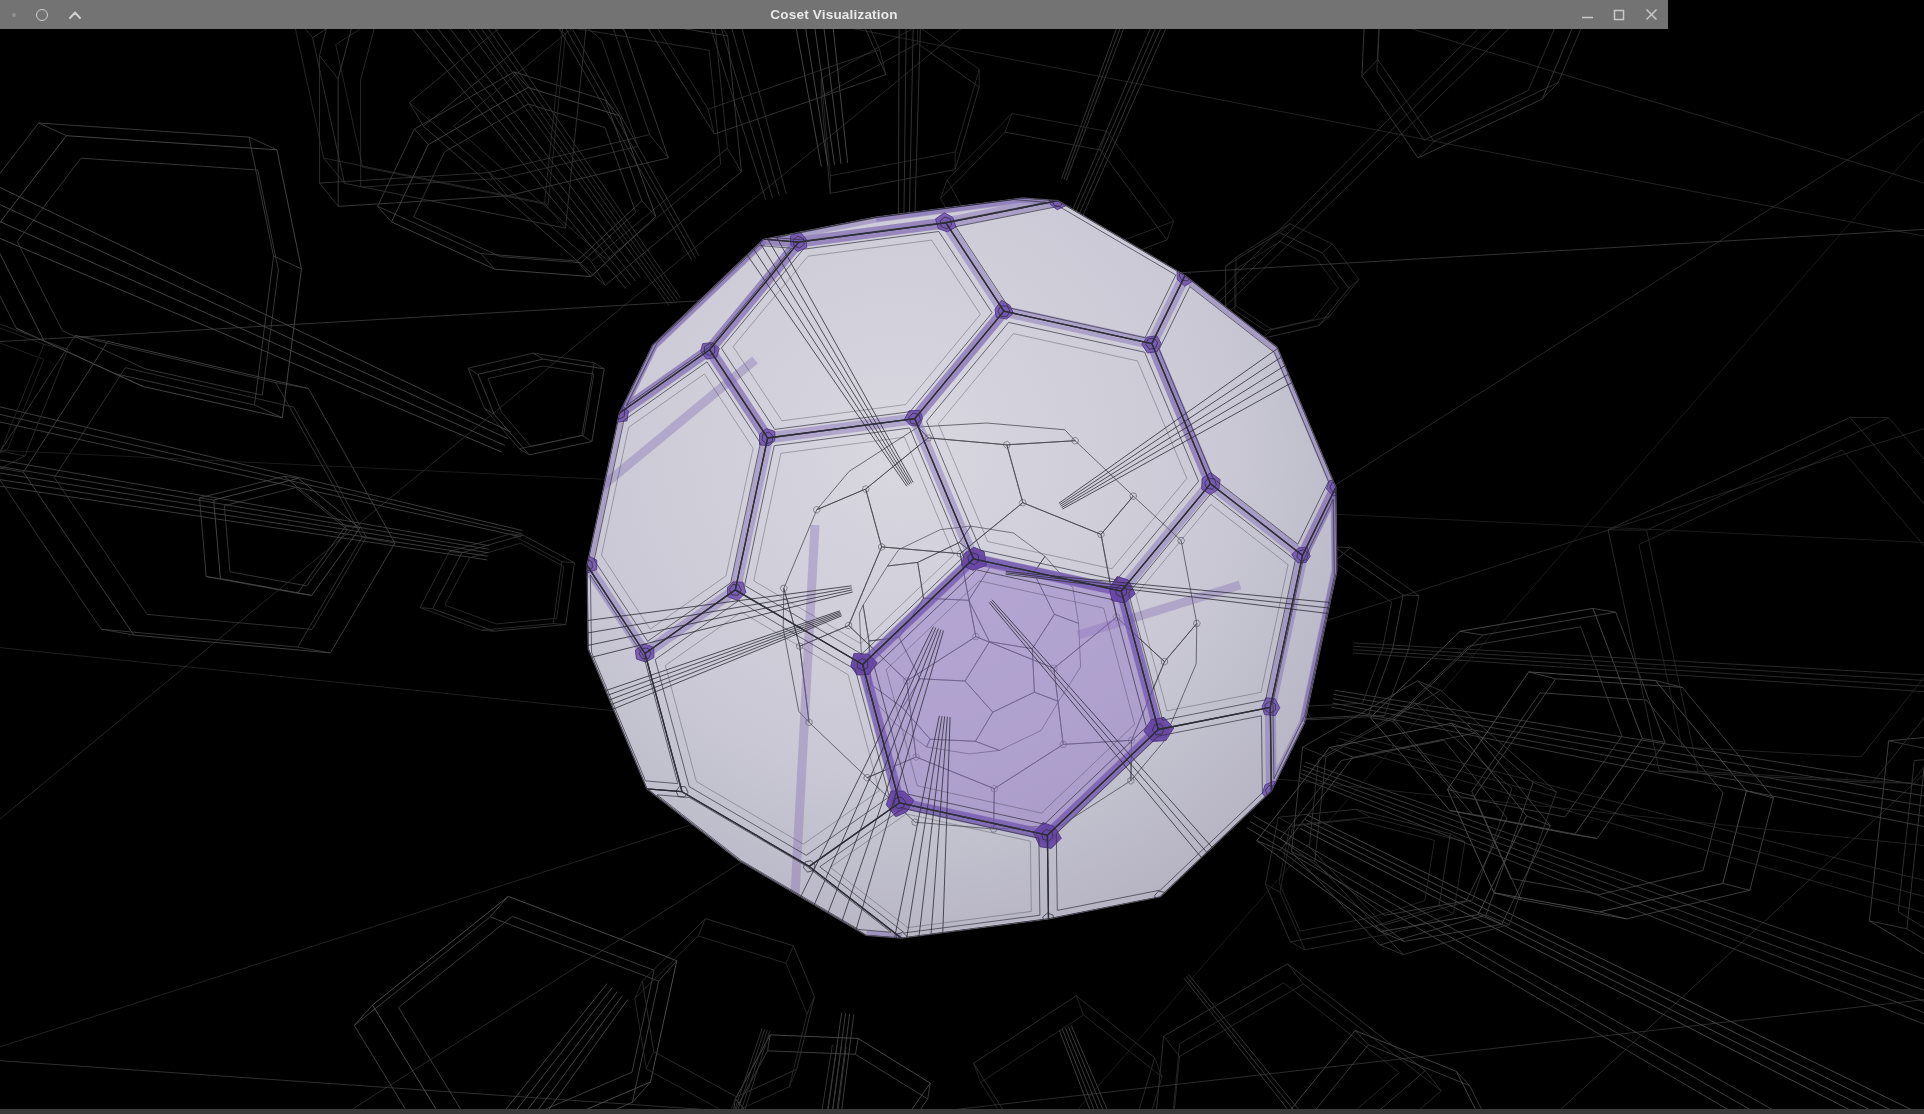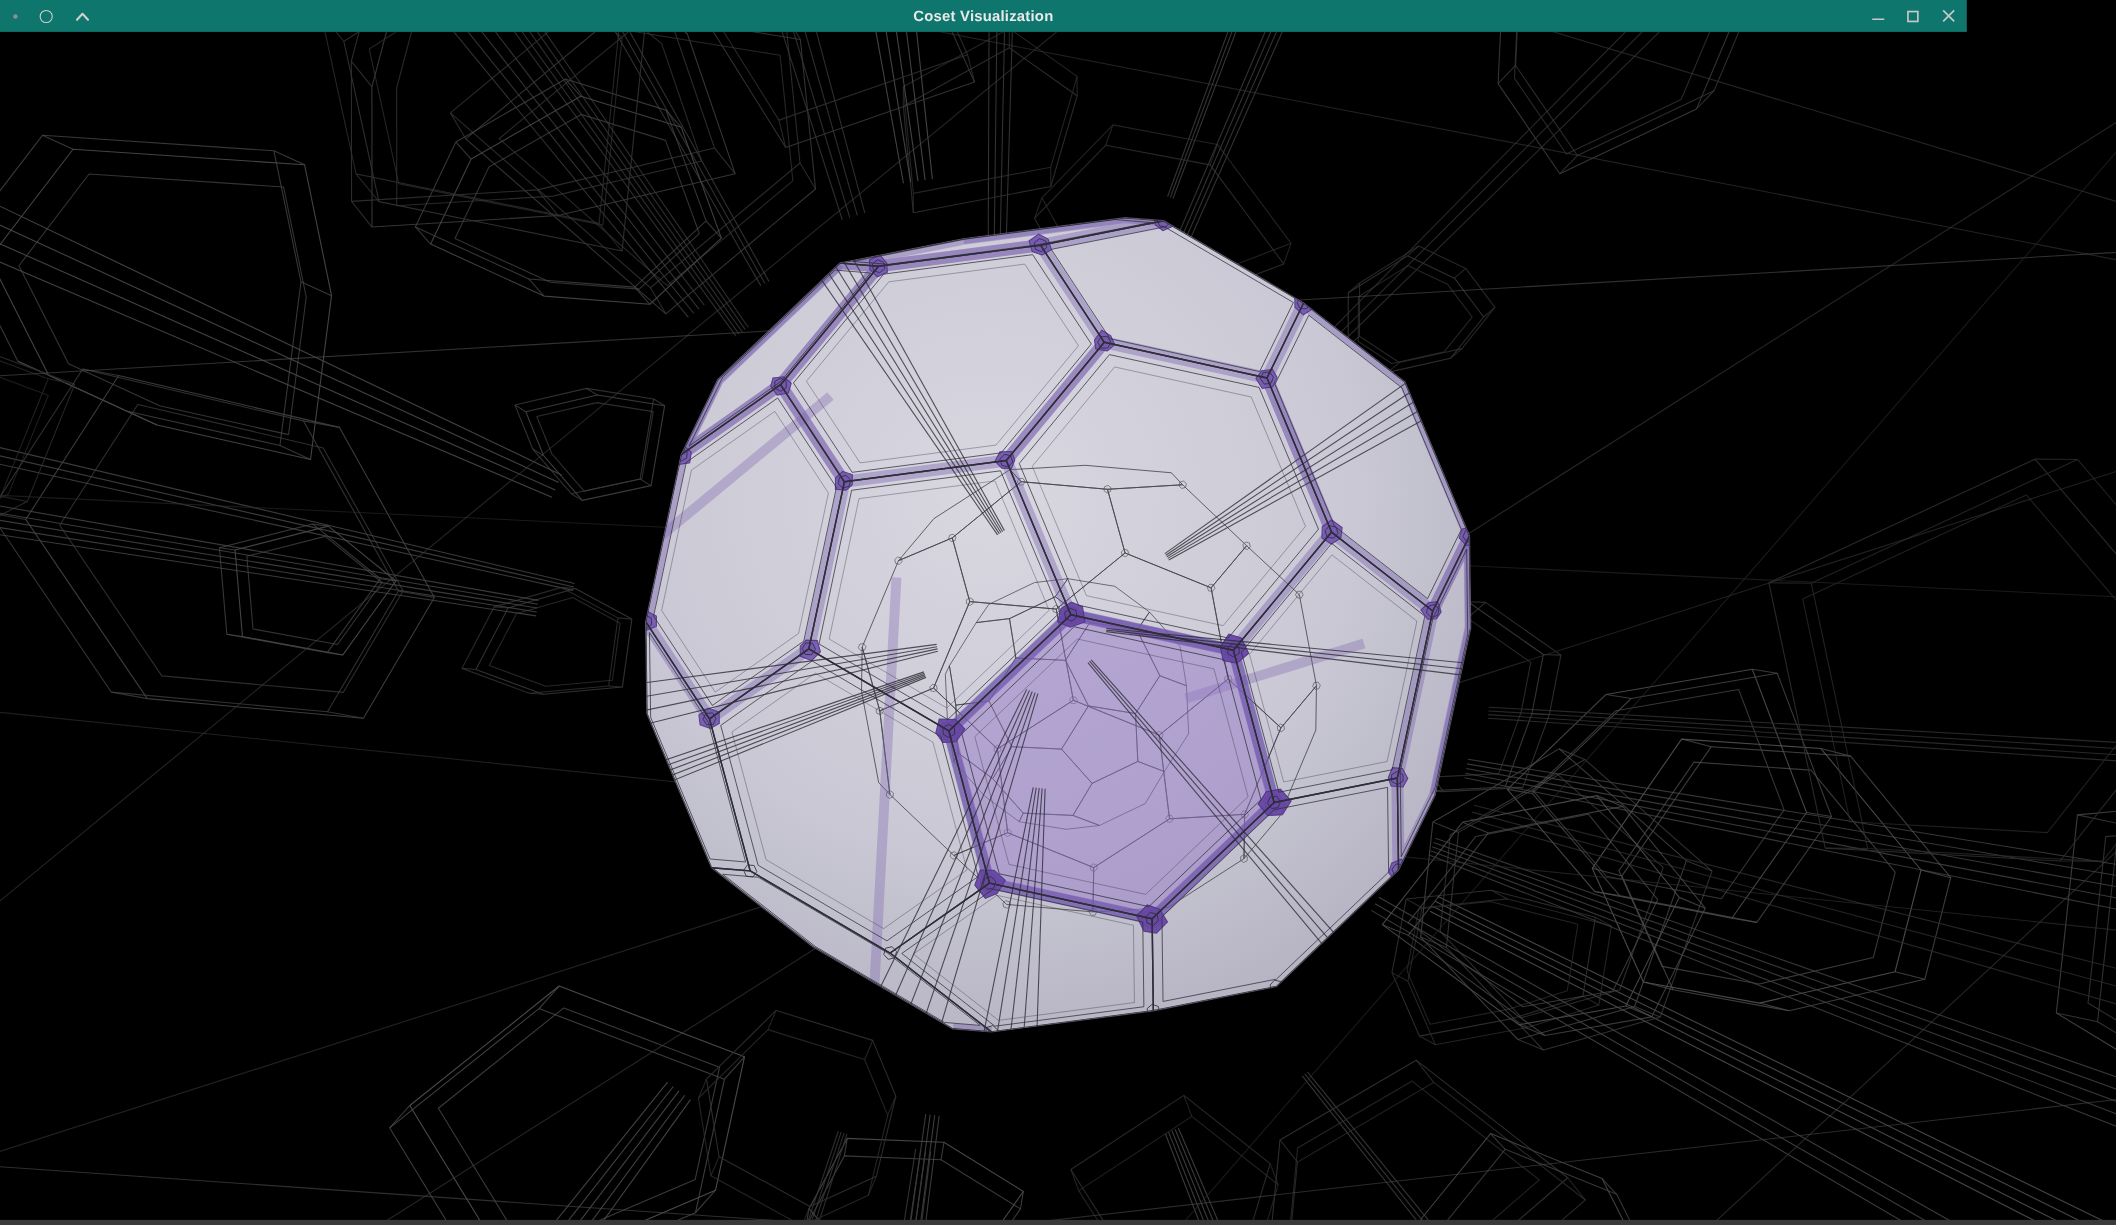--- a/index.html
+++ b/index.html
@@ -1,20 +1,20 @@
 <!DOCTYPE html>
 <html><head>
 <meta charset="utf-8">
 <style>
   html,body{margin:0;padding:0;background:#000;}
   body{width:1924px;height:1114px;overflow:hidden;position:relative;
        font-family:"Liberation Sans","DejaVu Sans",sans-serif;}
   
-  .titlebar{position:absolute;top:0;left:0;width:1788px;height:29px;background:#0f766e;
-            display:flex;align-items:center;z-index:5;}
+  .titlebar{position:absolute;top:0;left:0;width:1643px;height:29px;background:#737373;
+            display:flex;align-items:center;z-index:5;padding-left:25px;}
   .tb-left{position:absolute;left:12px;top:0;height:29px;display:flex;align-items:center;gap:20px;}
   .tb-dot{width:4px;height:4px;border-radius:50%;background:#8f8f8f;display:inline-block;}
   .tb-circ{width:12px;height:12px;border-radius:50%;border:1.6px solid #cfcfcf;display:inline-block;box-sizing:border-box;}
   .tb-chev{width:14px;height:10px;display:block;}
   .tb-chev path{fill:none;stroke:#cfcfcf;stroke-width:1.9;stroke-linecap:round;stroke-linejoin:round;}
   .tb-title{position:absolute;left:0;right:0;text-align:center;color:#e9e9e9;
             font-size:13.5px;font-weight:bold;letter-spacing:.2px;}
   .tb-right{position:absolute;right:10px;top:0;height:29px;display:flex;align-items:center;gap:18px;}
   .wbtn{width:14px;height:14px;display:flex;align-items:center;justify-content:center;cursor:default;}
   .wbtn svg{display:block;}

